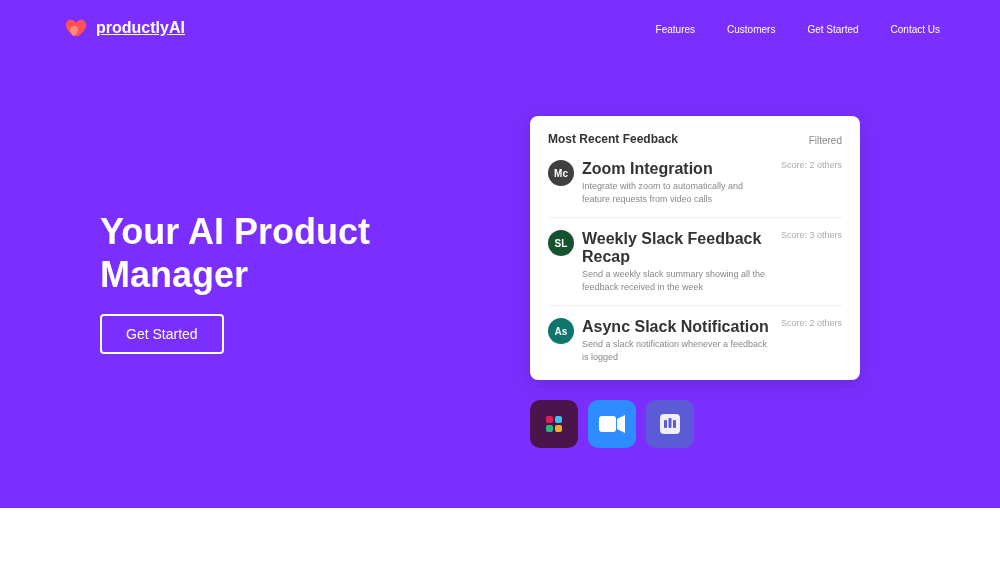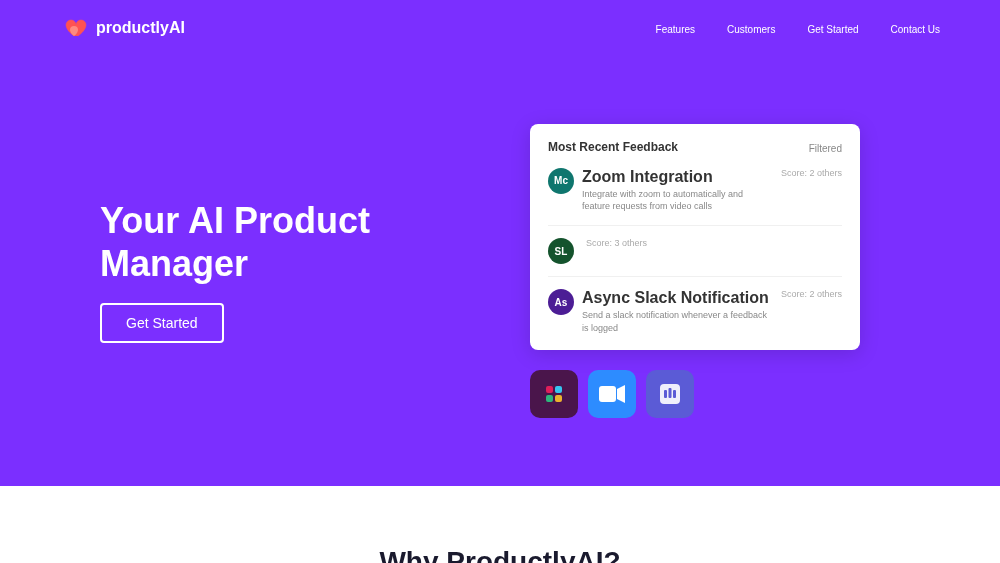--- a/index.html
+++ b/index.html
@@ -20,20 +20,21 @@
       gap: 8px;
     }
     .logo-icon {
       width: 28px;
       height: 28px;
     }
     .logo-text {
       color: #fff;
       font-size: 16px;
       font-weight: 600;
+      text-decoration: underline;
     }
     .nav-links {
       display: flex;
       gap: 32px;
       list-style: none;
     }
     .nav-links a {
       color: #fff;
       text-decoration: none;
       font-size: 10px;
@@ -129,23 +130,23 @@
       height: 26px;
       border-radius: 50%;
       flex-shrink: 0;
       display: flex;
       align-items: center;
       justify-content: center;
       font-size: 10px;
       font-weight: 700;
       color: #fff;
     }
-    .avatar-blue { background: #0f766e; }
+    .avatar-blue { background: #404040; }
     .avatar-green { background: #14532d; }
-    .avatar-orange { background: #4c1d95; }
+    .avatar-orange { background: #0f766e; }
     .feedback-content {
       flex: 1;
     }
     .feedback-name {
       font-size: 16px;
       font-weight: 700;
       color: #333;
       margin-bottom: 2px;
     }
     .feedback-text {
@@ -234,20 +235,24 @@
           <div class="feedback-name">Zoom Integration</div>
           <div class="feedback-text">Integrate with zoom to automatically and feature requests from video calls</div>
         </div>
         <div class="feedback-meta">Score: 2 others</div>
       </div>
 
       <div class="feedback-item">
         <div class="feedback-avatar avatar-green">
           <span>SL</span>
         </div>
+        <div class="feedback-content">
+          <div class="feedback-name">Weekly Slack Feedback Recap</div>
+          <div class="feedback-text">Send a weekly slack summary showing all the feedback received in the week</div>
+        </div>
         <div class="feedback-meta">Score: 3 others</div>
       </div>
 
       <div class="feedback-item">
         <div class="feedback-avatar avatar-orange">
           <span>As</span>
         </div>
         <div class="feedback-content">
           <div class="feedback-name">Async Slack Notification</div>
           <div class="feedback-text">Send a slack notification whenever a feedback is logged</div>

